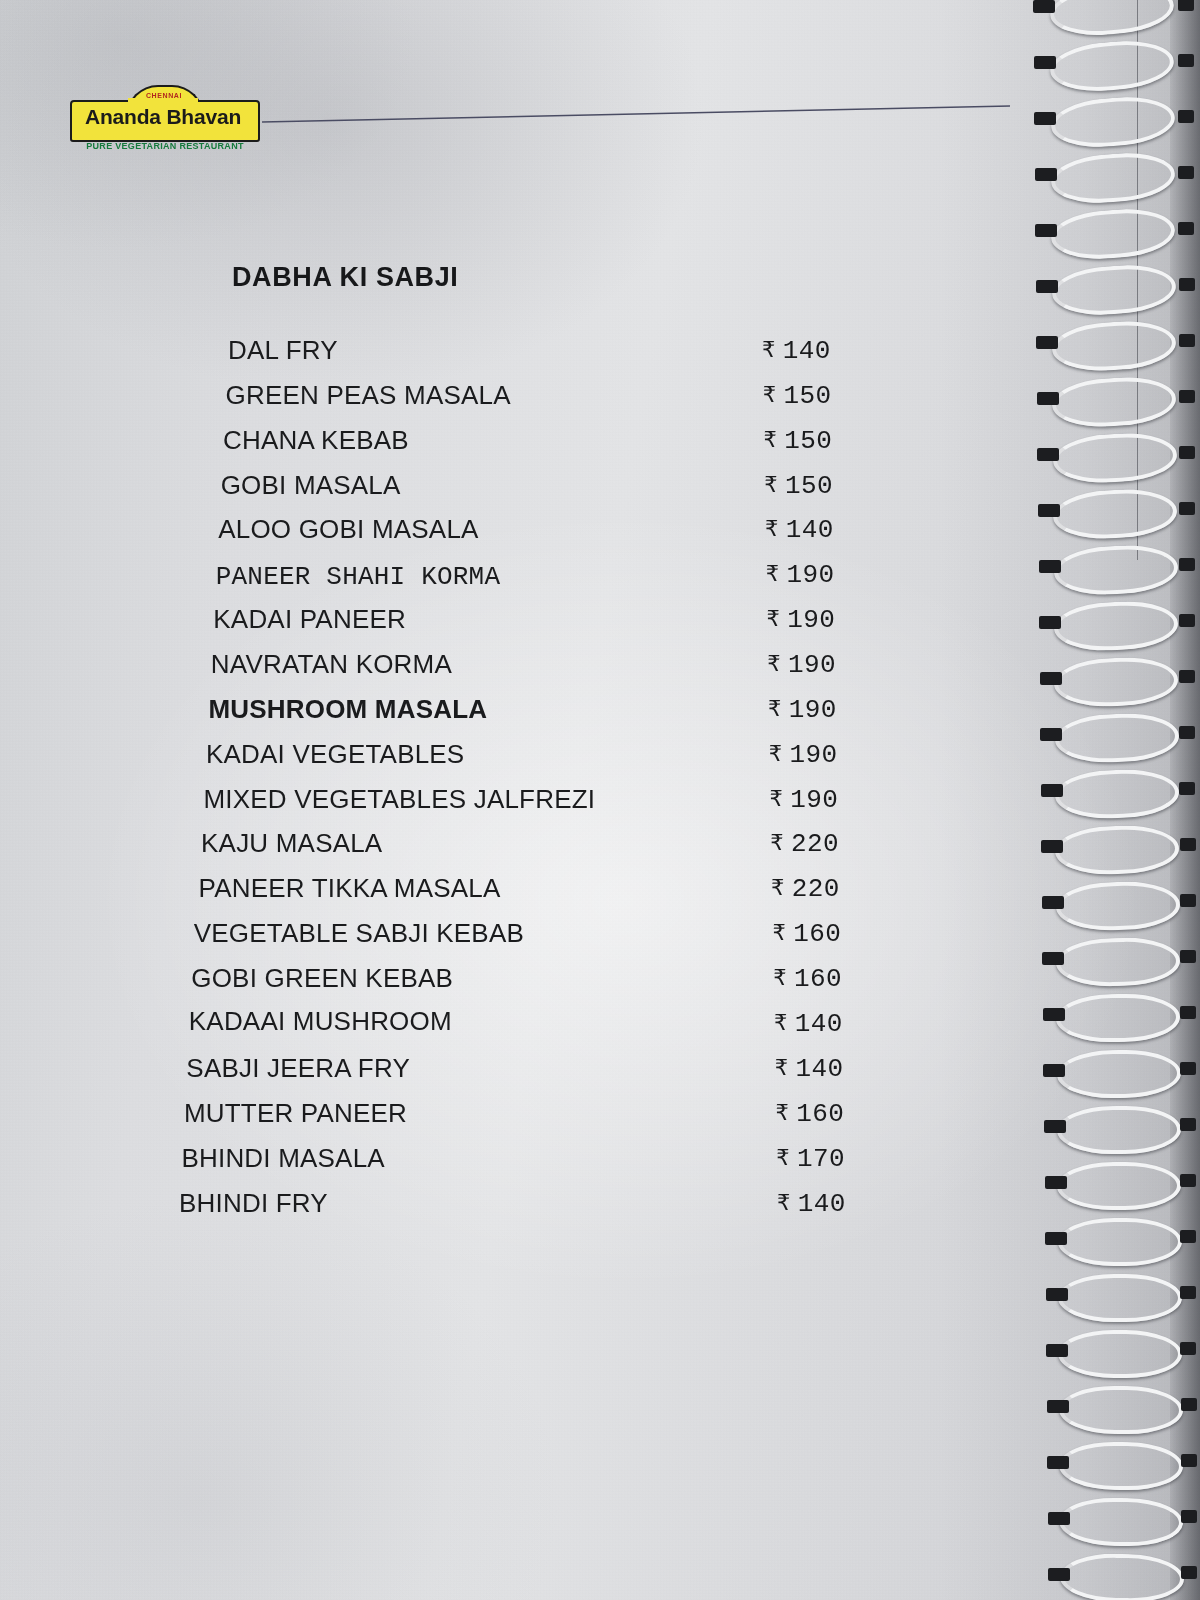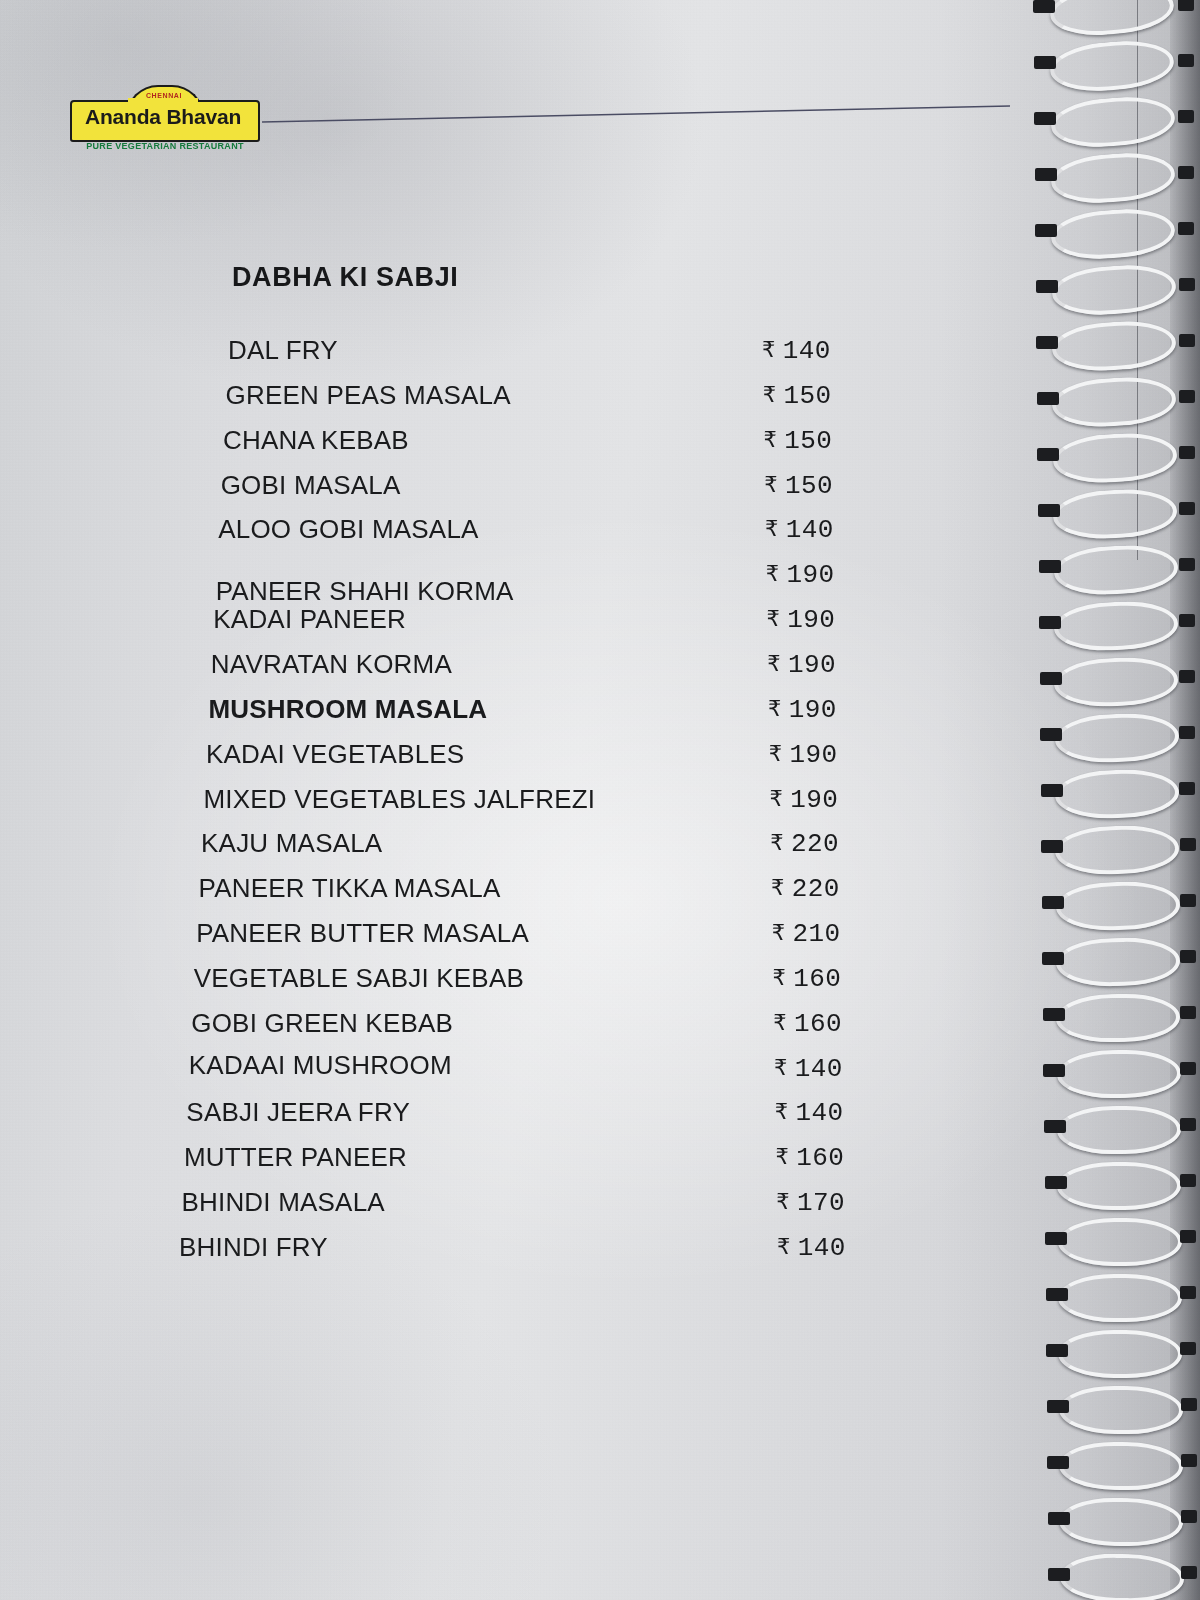--- a/index.html
+++ b/index.html
@@ -249,21 +249,21 @@
         </div>
         <div class="item">
           <span class="item-name" style="left: 220.65px; top: 1.05px;">GOBI MASALA</span>
           <span class="item-price" style="left: 764.25px; top: 2.05px;"><span class="rupee">₹</span><span>150</span></span>
         </div>
         <div class="item">
           <span class="item-name" style="left: 218.2px; top: 1.4px;">ALOO GOBI MASALA</span>
           <span class="item-price" style="left: 765px; top: 2.4px;"><span class="rupee">₹</span><span>140</span></span>
         </div>
         <div class="item">
-          <span class="item-name" style="left: 215.75px; top: 18px;">PANEER SHAHI KORMA</span>
+          <span class="item-name" style="left: 215.75px; top: 4px; font-family: Liberation Mono, monospace;">PANEER SHAHI KORMA</span>
           <span class="item-price" style="left: 765.75px; top: 2.75px;"><span class="rupee">₹</span><span>190</span></span>
         </div>
         <div class="item">
           <span class="item-name" style="left: 213.3px; top: 2.1px;">KADAI PANEER</span>
           <span class="item-price" style="left: 766.5px; top: 3.1px;"><span class="rupee">₹</span><span>190</span></span>
         </div>
         <div class="item">
           <span class="item-name" style="left: 210.85px; top: 2.45px;">NAVRATAN KORMA</span>
           <span class="item-price" style="left: 767.25px; top: 3.45px;"><span class="rupee">₹</span><span>190</span></span>
         </div>
@@ -279,24 +279,20 @@
           <span class="item-name" style="left: 203.5px; top: 3.5px;">MIXED VEGETABLES JALFREZI</span>
           <span class="item-price" style="left: 769.5px; top: 4.5px;"><span class="rupee">₹</span><span>190</span></span>
         </div>
         <div class="item">
           <span class="item-name" style="left: 201.05px; top: 3.85px;">KAJU MASALA</span>
           <span class="item-price" style="left: 770.25px; top: 4.85px;"><span class="rupee">₹</span><span>220</span></span>
         </div>
         <div class="item">
           <span class="item-name" style="left: 198.6px; top: 4.2px;">PANEER TIKKA MASALA</span>
           <span class="item-price" style="left: 771px; top: 5.2px;"><span class="rupee">₹</span><span>220</span></span>
-        </div>
-        <div class="item">
-          <span class="item-name" style="left: 196.15px; top: 4.55px;">PANEER BUTTER MASALA</span>
-          <span class="item-price" style="left: 771.75px; top: 5.55px;"><span class="rupee">₹</span><span>210</span></span>
         </div>
         <div class="item">
           <span class="item-name" style="left: 193.7px; top: 4.9px;">VEGETABLE SABJI KEBAB</span>
           <span class="item-price" style="left: 772.5px; top: 5.9px;"><span class="rupee">₹</span><span>160</span></span>
         </div>
         <div class="item">
           <span class="item-name" style="left: 191.25px; top: 5.25px;">GOBI GREEN KEBAB</span>
           <span class="item-price" style="left: 773.25px; top: 6.25px;"><span class="rupee">₹</span><span>160</span></span>
         </div>
         <div class="item">

